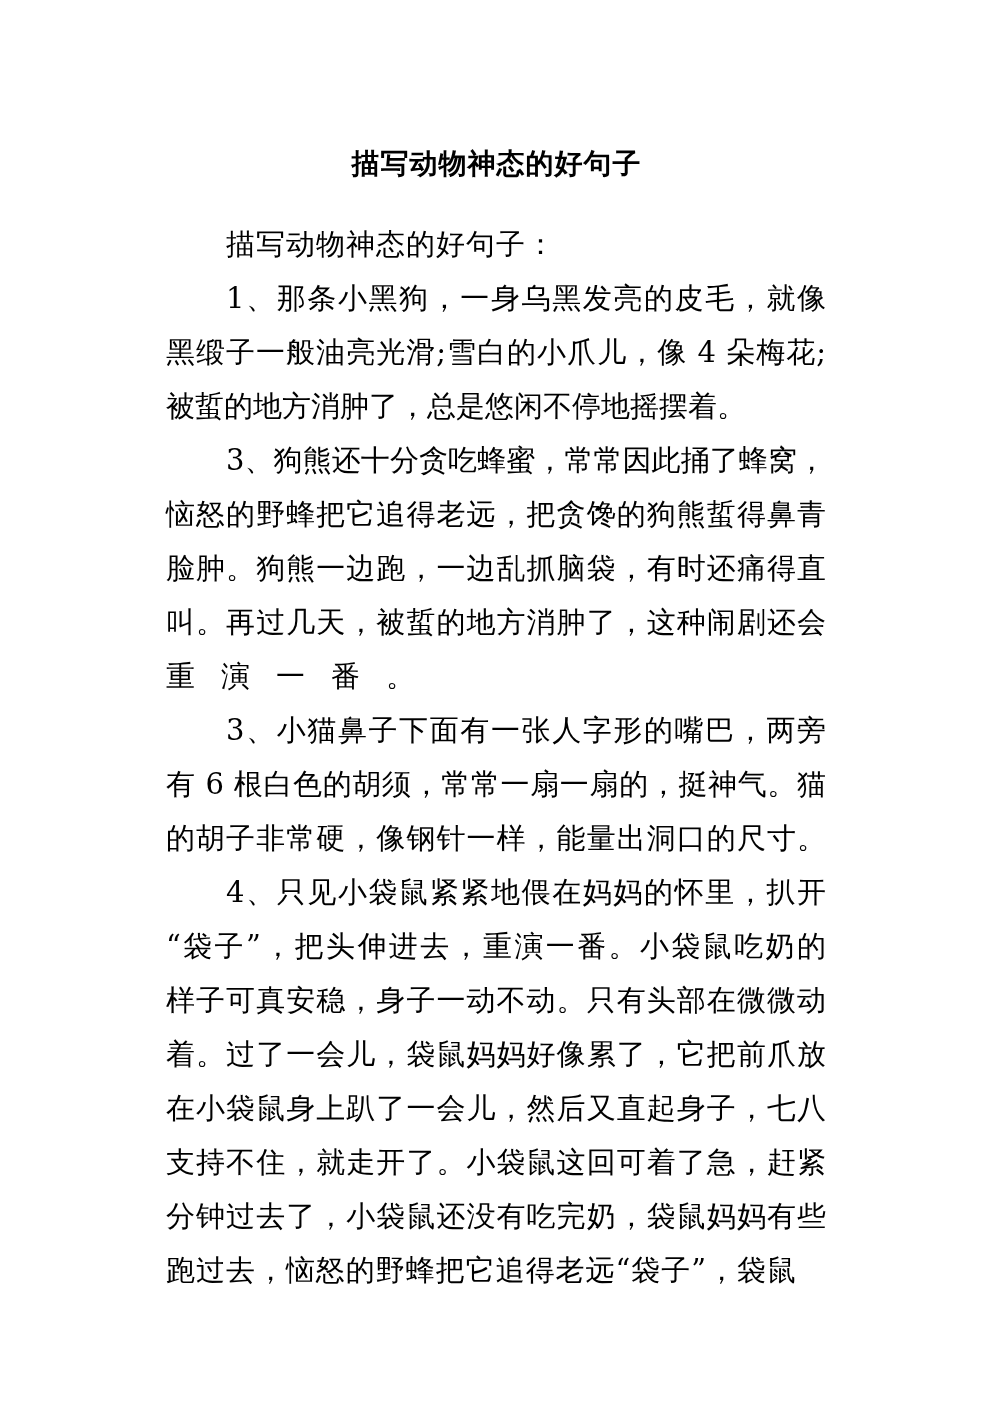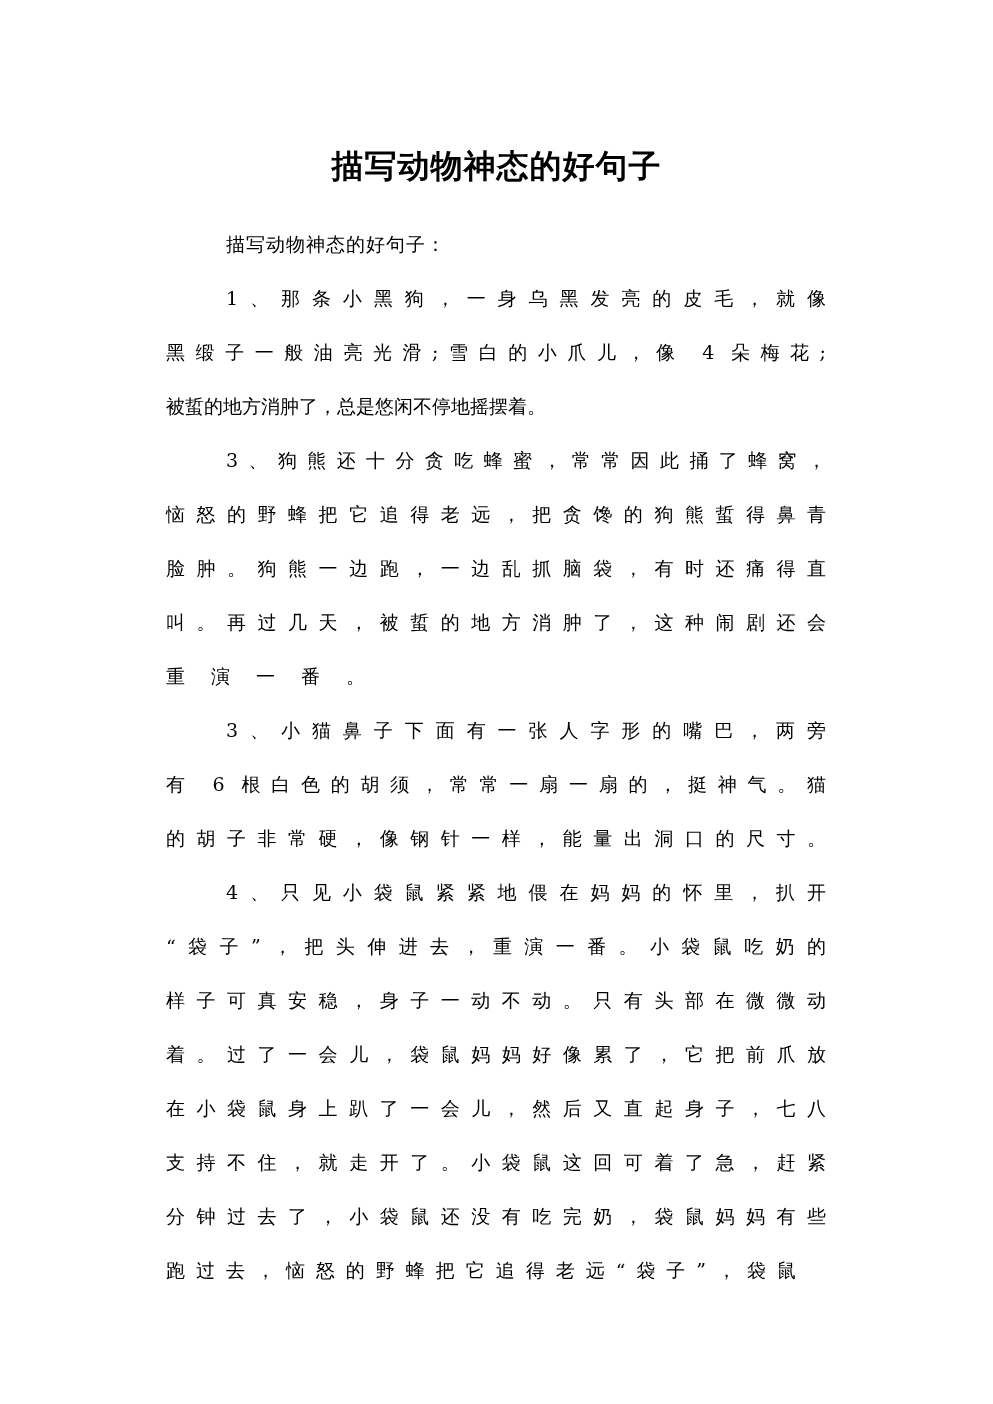--- a/index.html
+++ b/index.html
@@ -16,35 +16,35 @@
       font-family: "DejaVu Serif", "Liberation Serif", serif;
     }
     .doc-title {
       position: absolute;
       left: 0;
       top: 120px;
       width: 993px;
       text-align: center;
       font-family: "DejaVu Sans", "Liberation Sans", sans-serif;
       font-weight: bold;
-      font-size: 32px;
+      font-size: 28px;
       line-height: 50px;
       letter-spacing: 1px;
     }
     .body-text {
       position: absolute;
       left: 166px;
       top: 217px;
       width: 660px;
     }
     .line {
       display: block;
       height: 54px;
       line-height: 54px;
-      font-size: 19px;
+      font-size: 29px;
       white-space: nowrap;
       text-align: justify;
       text-align-last: justify;
       overflow: visible;
     }
     .line.indent {
       padding-left: 60px;
       width: 600px;
     }
     .line.last {

